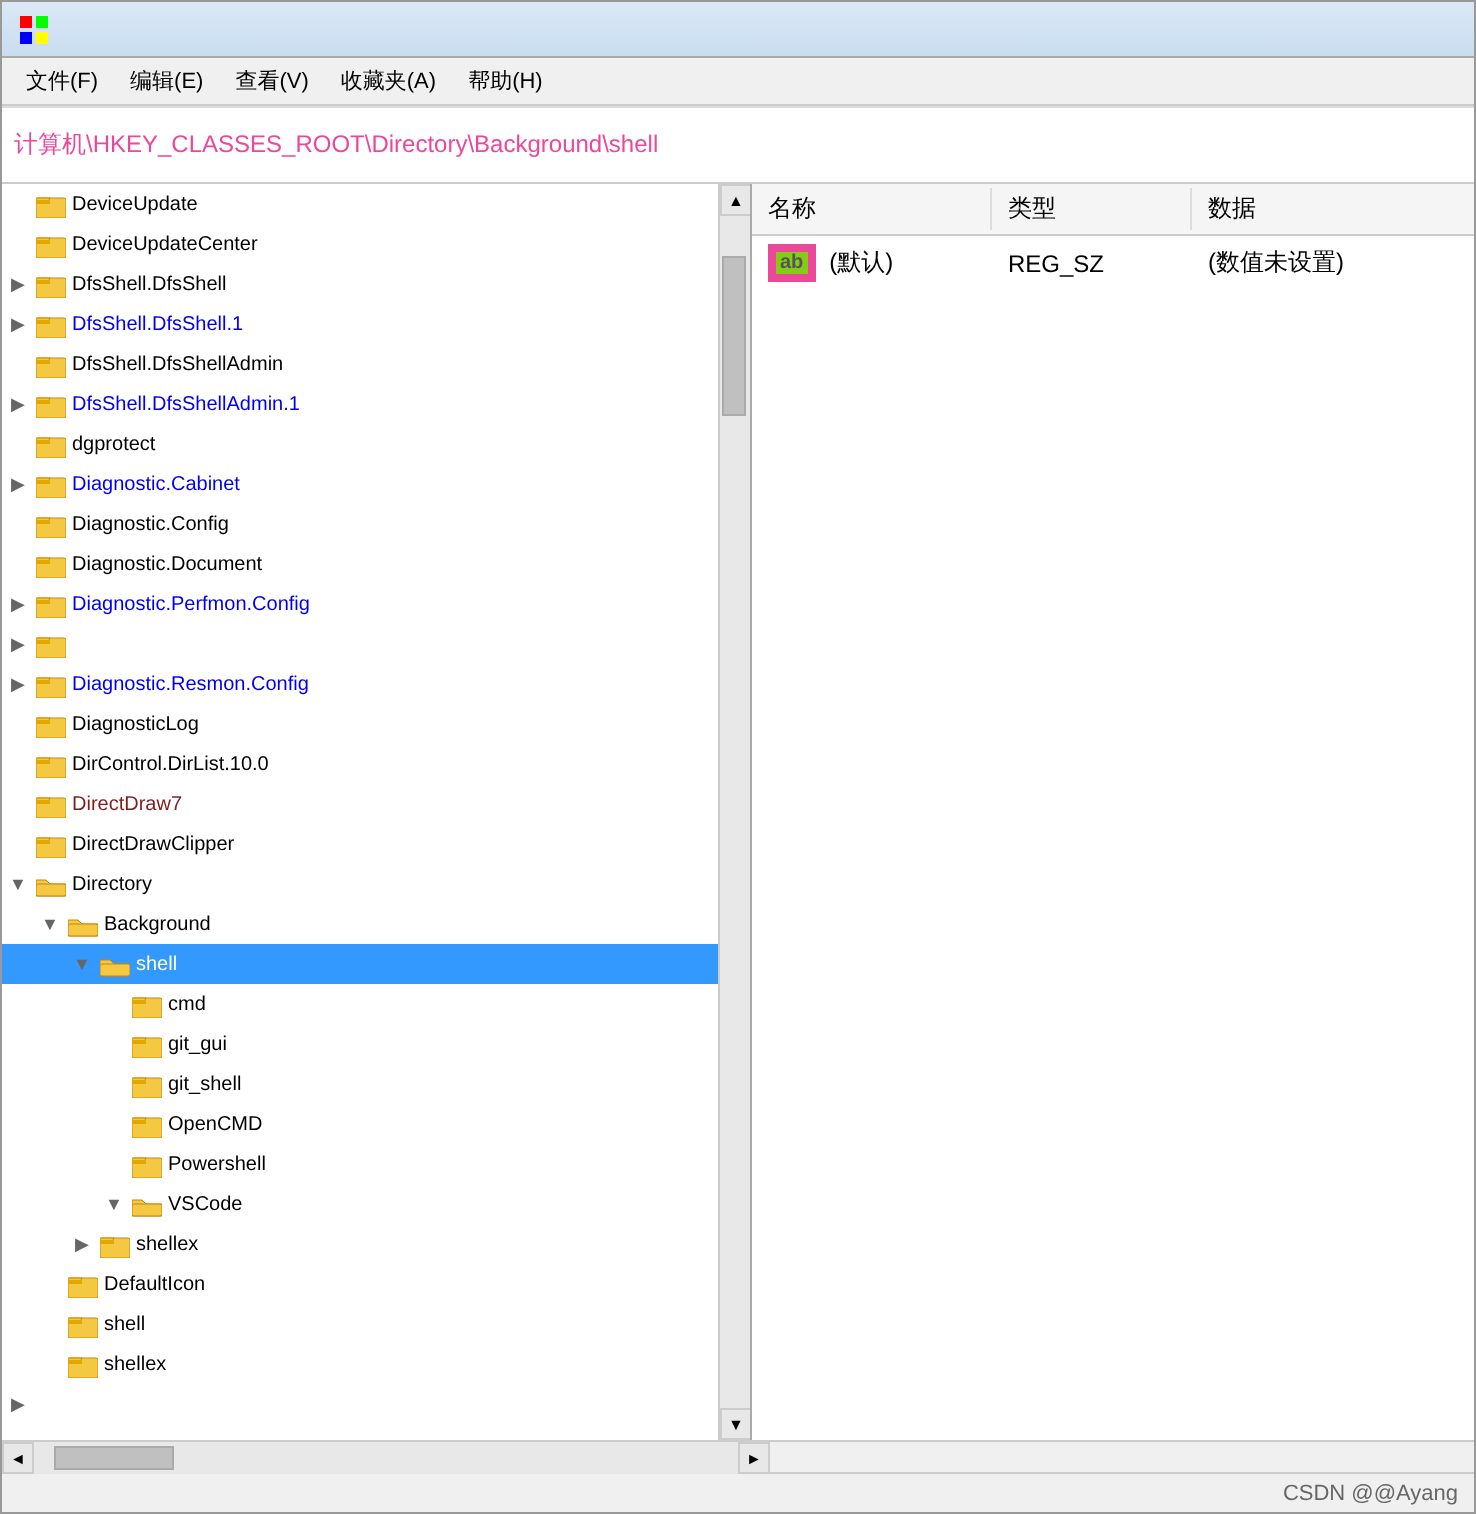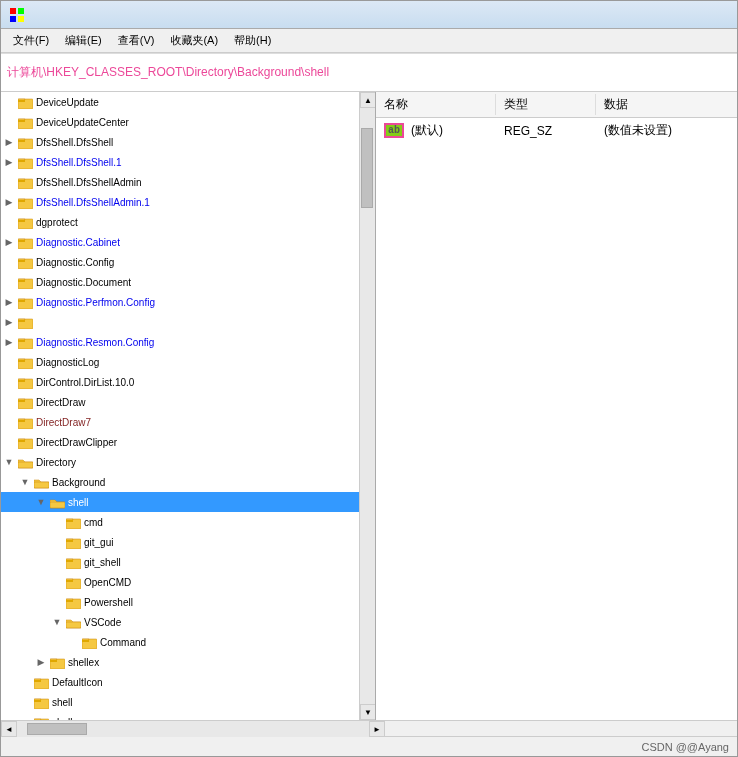--- a/index.html
+++ b/index.html
@@ -461,31 +461,20 @@
               </div>
               <div class="tree-item">
                 <span class="expander-placeholder"></span>
                 <span class="folder-icon">
                   <svg width="15" height="13" viewBox="0 0 15 13">
     <rect x="0" y="3" width="15" height="10" rx="1" fill="#f5c842" stroke="#c8860a" stroke-width="0.5"></rect>
     <polygon points="0,3 0,5 6,5 7,3" fill="#f5c842" stroke="#c8860a" stroke-width="0.5"></polygon>
     <rect x="0" y="4" width="7" height="2" rx="0" fill="#e0a800" stroke="none"></rect>
   </svg>
                 </span>
-                <span class="item-text" style="color:#000;">DirectDraw</span>
-              </div>
-              <div class="tree-item">
-                <span class="expander-placeholder"></span>
-                <span class="folder-icon">
-                  <svg width="15" height="13" viewBox="0 0 15 13">
-    <rect x="0" y="3" width="15" height="10" rx="1" fill="#f5c842" stroke="#c8860a" stroke-width="0.5"></rect>
-    <polygon points="0,3 0,5 6,5 7,3" fill="#f5c842" stroke="#c8860a" stroke-width="0.5"></polygon>
-    <rect x="0" y="4" width="7" height="2" rx="0" fill="#e0a800" stroke="none"></rect>
-  </svg>
-                </span>
                 <span class="item-text" style="color:#7f1d1d;">DirectDraw7</span>
               </div>
               <div class="tree-item">
                 <span class="expander-placeholder"></span>
                 <span class="folder-icon">
                   <svg width="15" height="13" viewBox="0 0 15 13">
     <rect x="0" y="3" width="15" height="10" rx="1" fill="#f5c842" stroke="#c8860a" stroke-width="0.5"></rect>
     <polygon points="0,3 0,5 6,5 7,3" fill="#f5c842" stroke="#c8860a" stroke-width="0.5"></polygon>
     <rect x="0" y="4" width="7" height="2" rx="0" fill="#e0a800" stroke="none"></rect>
   </svg>
@@ -600,35 +589,20 @@
                 <span class="expander-placeholder"></span>
                 <span class="expander-placeholder"></span>
                 <span class="expander">▼</span>
                 <span class="folder-icon">
                   <svg width="15" height="13" viewBox="0 0 15 13">
       <polygon points="0,4 0,12 15,12 15,6 7,6 5,4" fill="#f5c842" stroke="#c8860a" stroke-width="0.5"></polygon>
       <rect x="0" y="6" width="15" height="6" rx="1" fill="#f5c842" stroke="#c8860a" stroke-width="0.5"></rect>
     </svg>
                 </span>
                 <span class="item-text" style="color:#000;">VSCode</span>
-              </div>
-              <div class="tree-item">
-                <span class="expander-placeholder"></span>
-                <span class="expander-placeholder"></span>
-                <span class="expander-placeholder"></span>
-                <span class="expander-placeholder"></span>
-                <span class="expander-placeholder"></span>
-                <span class="folder-icon">
-                  <svg width="15" height="13" viewBox="0 0 15 13">
-    <rect x="0" y="3" width="15" height="10" rx="1" fill="#f5c842" stroke="#c8860a" stroke-width="0.5"></rect>
-    <polygon points="0,3 0,5 6,5 7,3" fill="#f5c842" stroke="#c8860a" stroke-width="0.5"></polygon>
-    <rect x="0" y="4" width="7" height="2" rx="0" fill="#e0a800" stroke="none"></rect>
-  </svg>
-                </span>
-                <span class="item-text" style="color:#000;">Command</span>
               </div>
               <div class="tree-item">
                 <span class="expander-placeholder"></span>
                 <span class="expander-placeholder"></span>
                 <span class="expander">▶</span>
                 <span class="folder-icon">
                   <svg width="15" height="13" viewBox="0 0 15 13">
     <rect x="0" y="3" width="15" height="10" rx="1" fill="#f5c842" stroke="#c8860a" stroke-width="0.5"></rect>
     <polygon points="0,3 0,5 6,5 7,3" fill="#f5c842" stroke="#c8860a" stroke-width="0.5"></polygon>
     <rect x="0" y="4" width="7" height="2" rx="0" fill="#e0a800" stroke="none"></rect>
@@ -688,21 +662,21 @@
     </div>
 
     <div class="detail-pane">
       <div class="detail-header">
         <div class="detail-col">名称</div>
         <div class="detail-col" style="min-width:100px;">类型</div>
         <div class="detail-col">数据</div>
       </div>
       <div class="detail-row">
         <div class="detail-cell">
-          <span style="background:#84cc16;border:2px solid #ec4899;padding:0 2px;font-size:10px;color:#555;font-weight:bold;margin-right:3px;font-family:Liberation Mono, monospace;">ab</span>
+          <span style="background:#84cc16;border:4px solid #ec4899;padding:0 2px;font-size:10px;color:#555;font-weight:bold;margin-right:3px;">ab</span>
           <span>(默认)</span>
         </div>
         <div class="detail-cell" style="min-width:100px;">REG_SZ</div>
         <div class="detail-cell">(数值未设置)</div>
       </div>
     </div>
   </div>
 
   <div class="scrollbars-area">
     <div class="h-scroll-left">◄</div>

